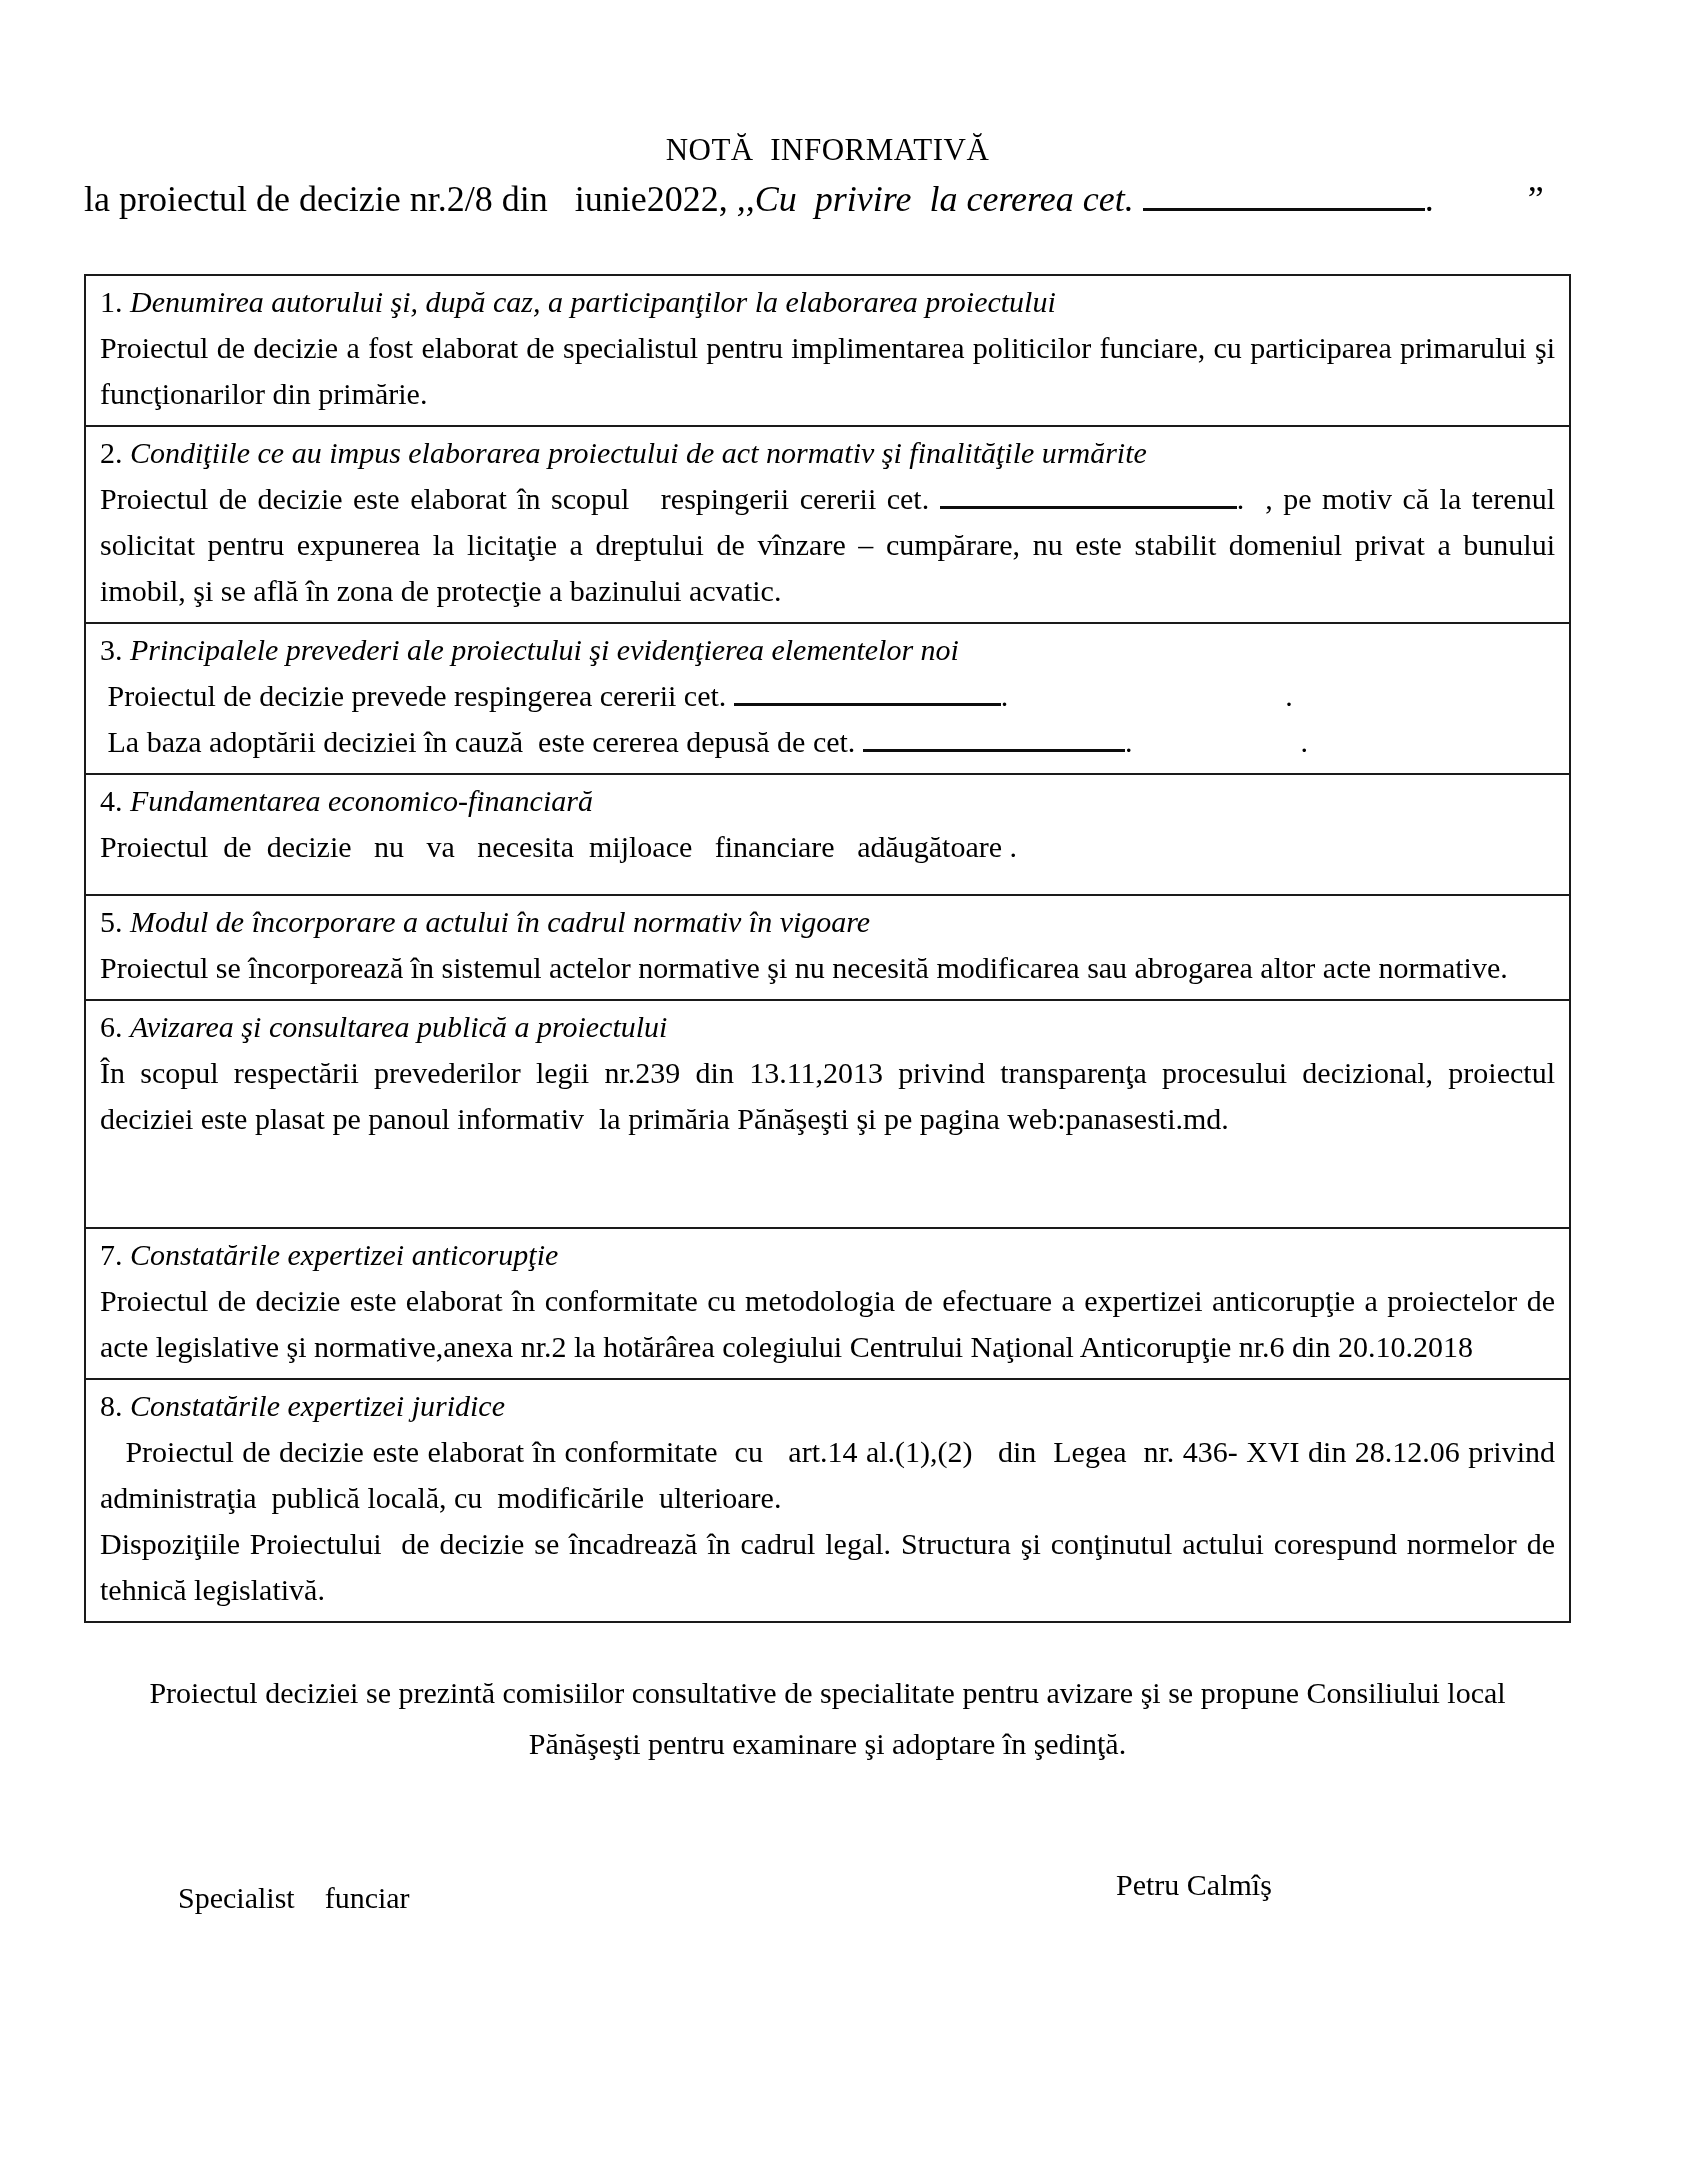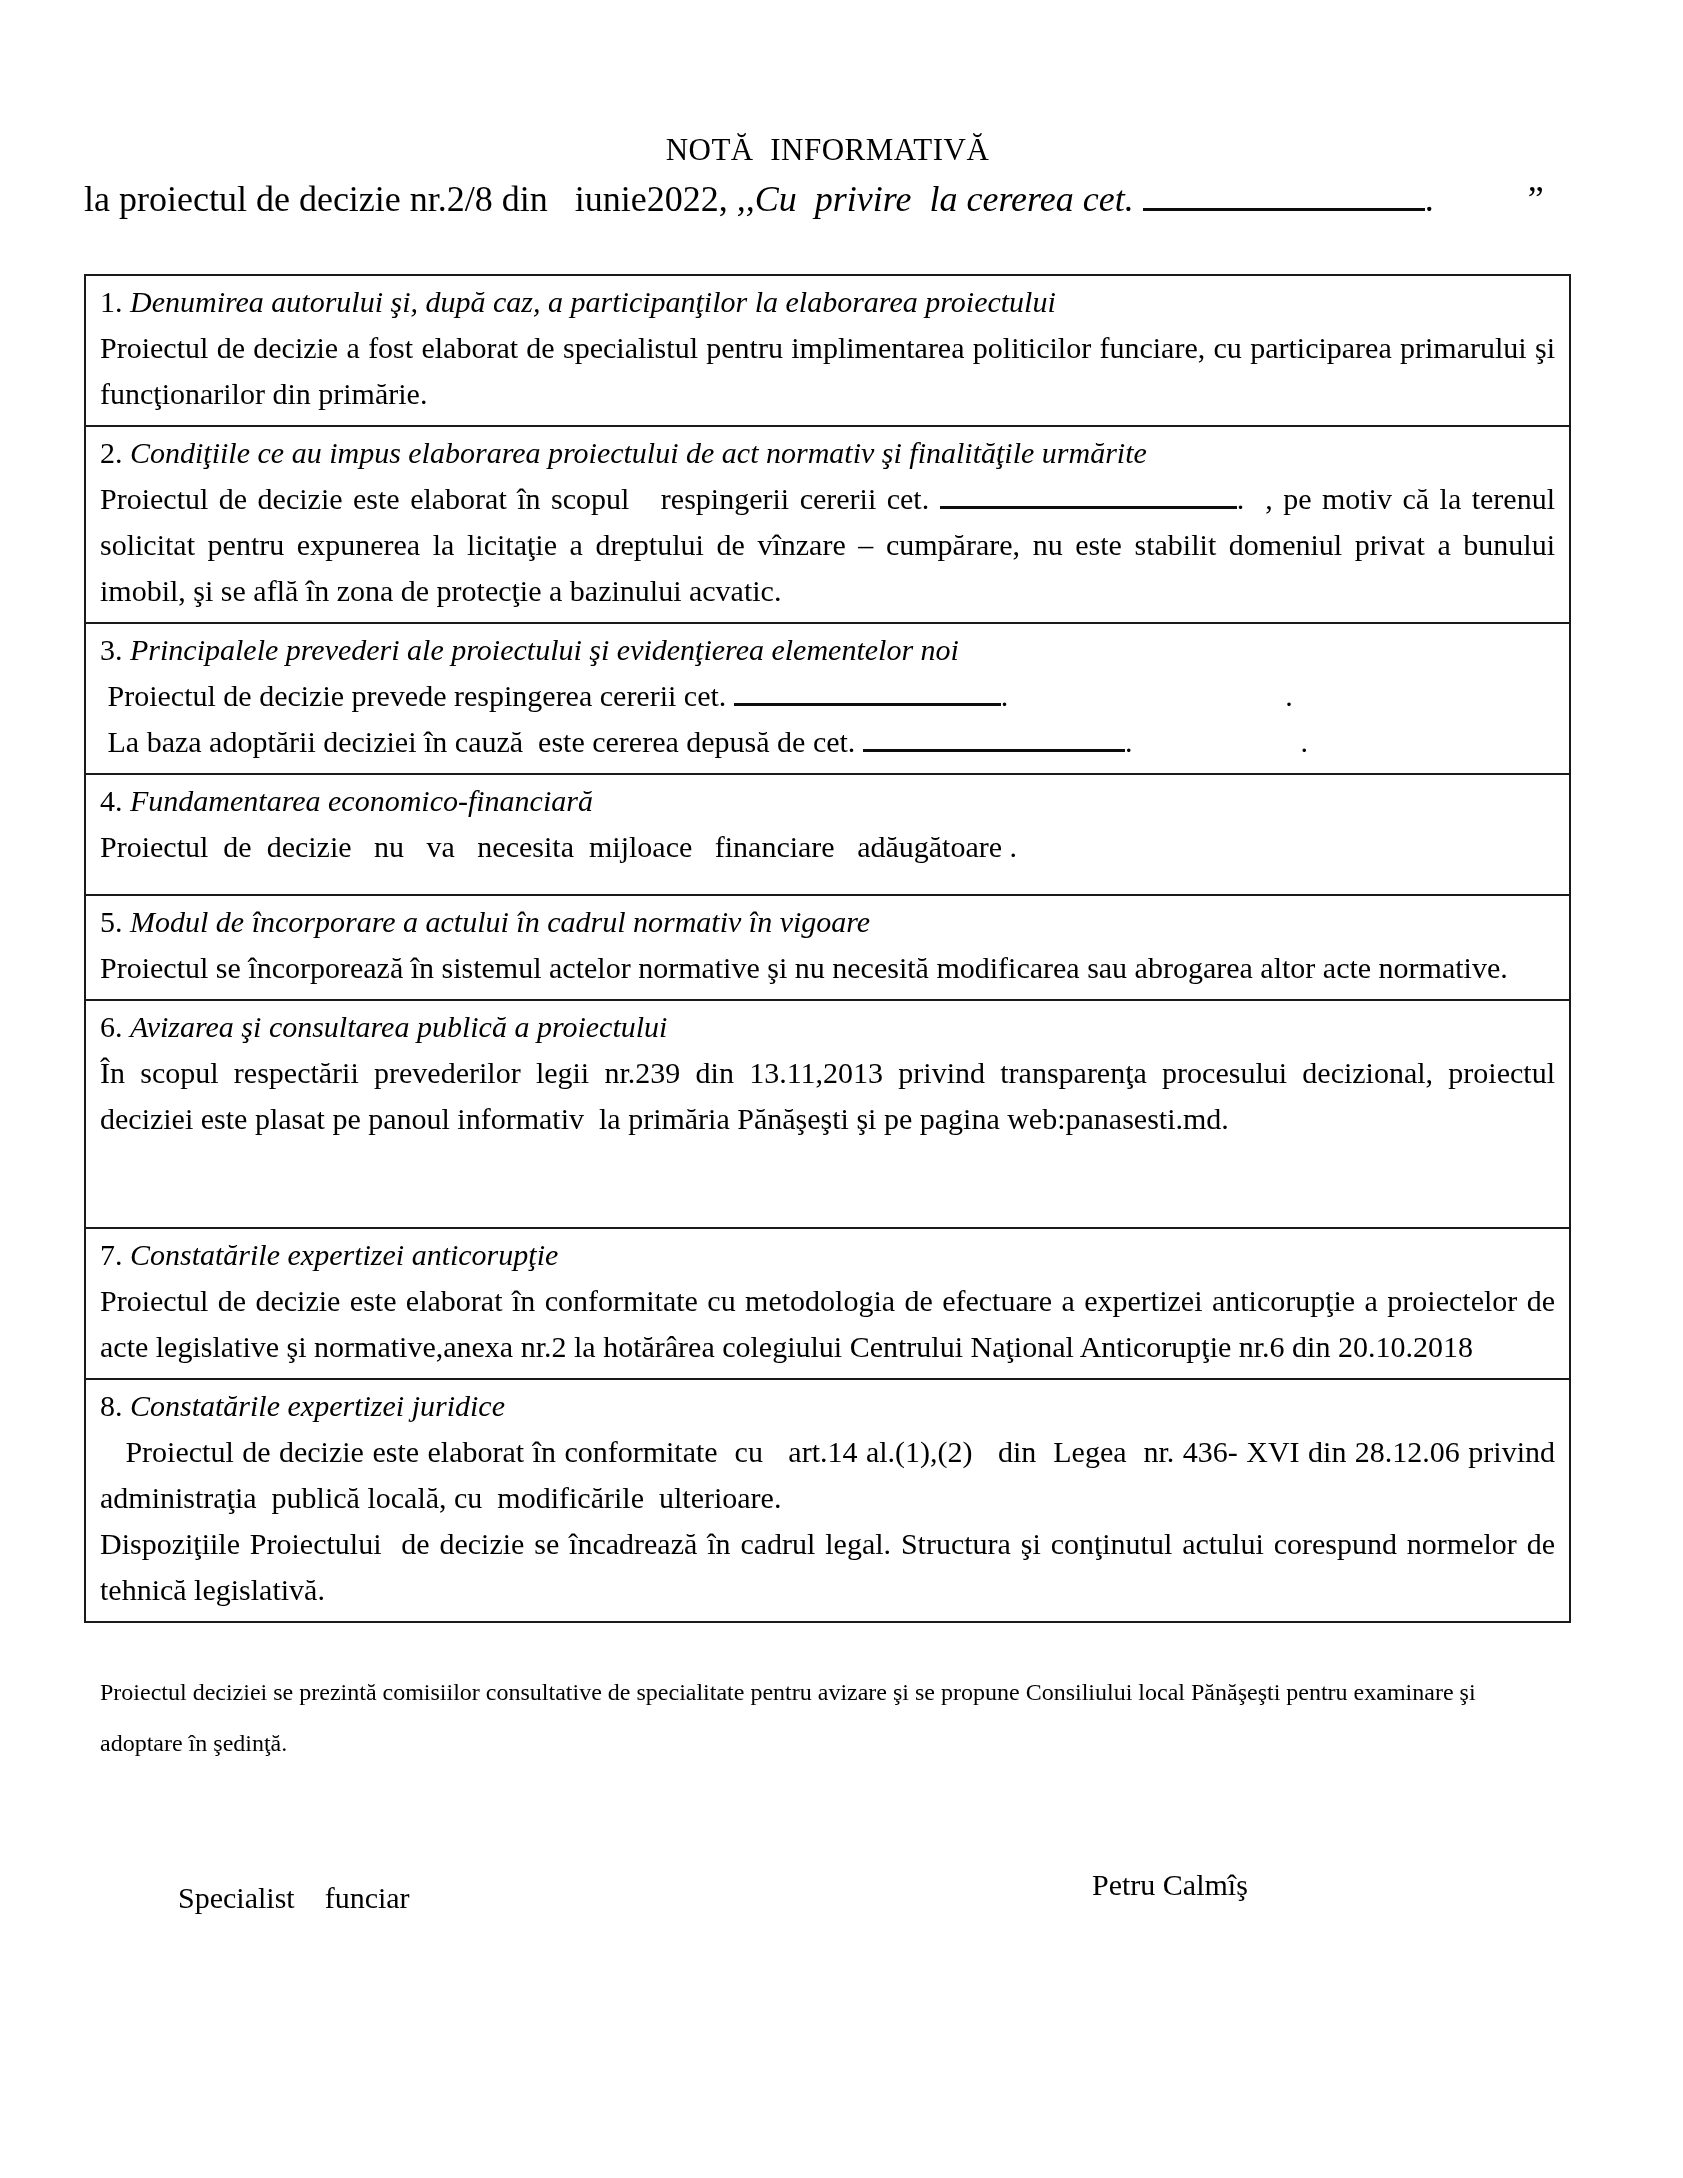--- a/index.html
+++ b/index.html
@@ -16,24 +16,24 @@
   .spacer { display:inline-block; height:1px; }
   .doc-table { margin-top:51px; border:2px solid #1a1a1a; }
   .row { padding:3px 14px 8px 14px; font-size:30px; line-height:46px; }
   .row + .row { border-top:2px solid #1a1a1a; }
   .sec-head { font-size:30px; }
   .sec-title { font-style:italic; }
   .row p { margin:0; text-align:justify; }
   .row p.noj { text-align:left; }
   .pad-b-s { padding-bottom:24px; }
   .pad-b-l { padding-bottom:85px; }
-  .closing { margin:44px auto 0; width:1455px; font-size:24px; line-height:51px; }
+  .closing { margin:44px auto 0; width:1455px; text-align:center; font-size:30px; line-height:51px; }
   .sig-row { position:relative; margin-top:99px; height:59px; font-size:30px; }
   .sig-role { position:absolute; left:94px; top:13px; }
-  .sig-name { position:absolute; left:1008px; top:0; }
+  .sig-name { position:absolute; left:1032px; top:0; }
 </style>
 </head>
 <body>
 
 <div class="page">
 
   <div class="doc-title pre">NOTĂ  INFORMATIVĂ</div>
 
   <div class="doc-subtitle"><span class="pre">la proiectul de decizie nr.2/8 din   iunie2022, </span><span class="pre ital">,,Cu  privire  la cererea cet. </span><span class="uline" style="width:282px"></span><span class="pre">.</span><span class="spacer" style="width:94px"></span><span class="pre">”</span></div>
 

